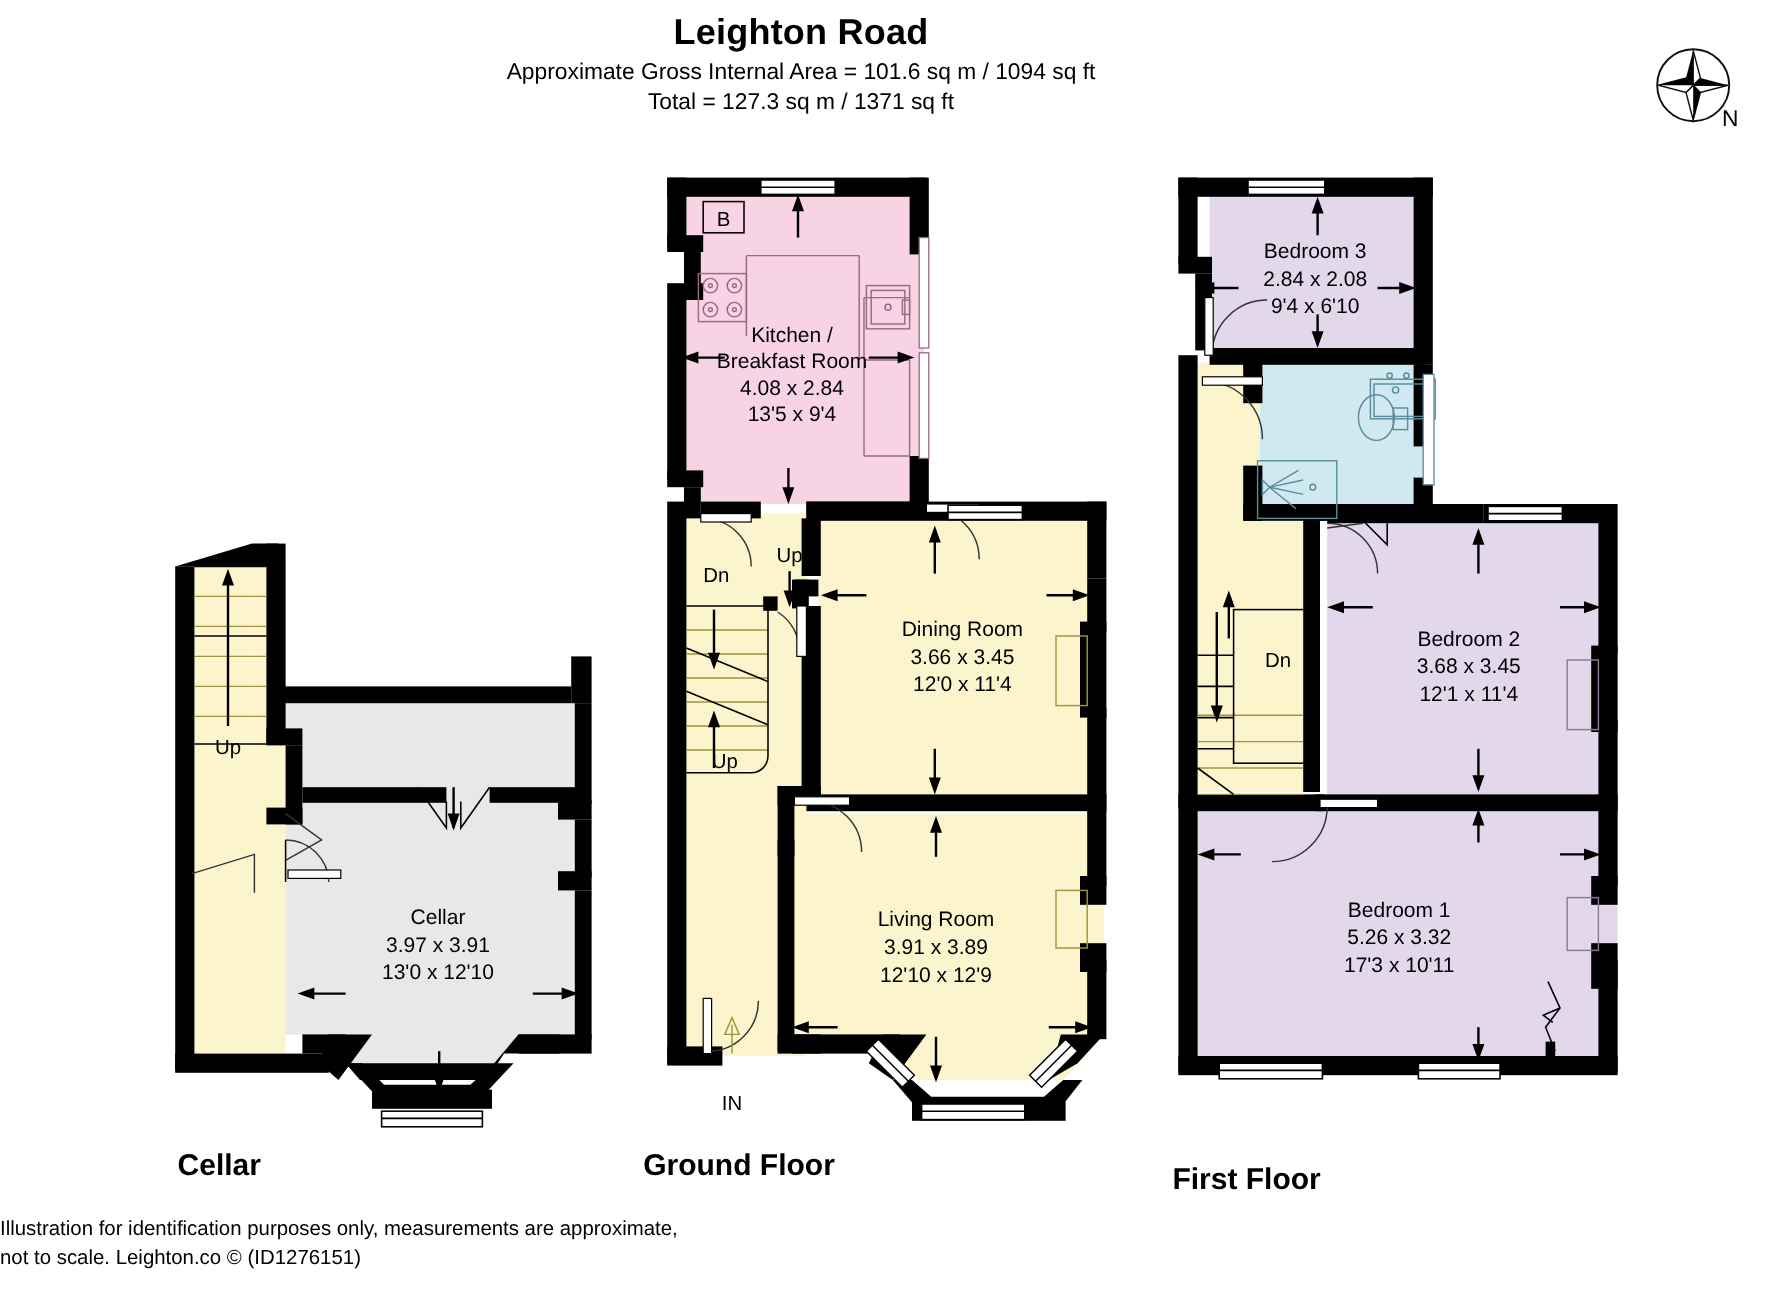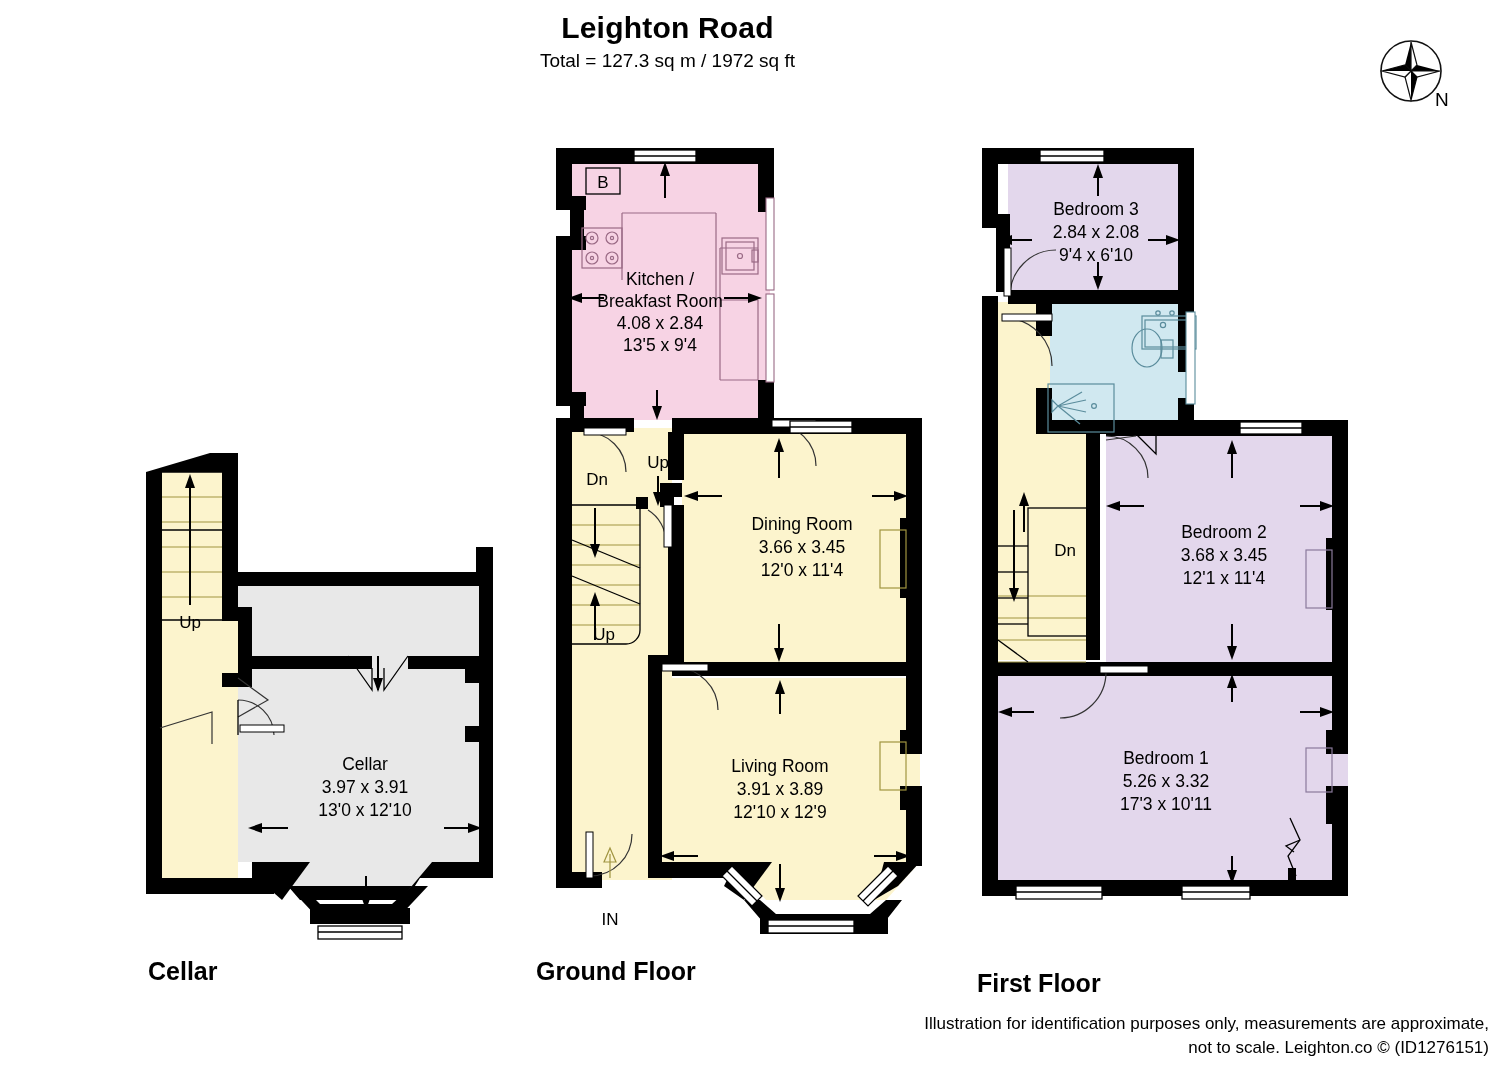--- a/index.html
+++ b/index.html
@@ -17,21 +17,21 @@
   #compass svg{display:block;}
   #compass .n-label{position:absolute;left:57px;top:52px;font-size:19px;line-height:19px;}
 
   
   .floor-caption{position:absolute;font-size:25px;font-weight:bold;}
   #cap-cellar{left:148px;top:957px;}
   #cap-ground{left:536px;top:957px;}
   #cap-first{left:977px;top:957px;margin-top:12px;}
 
   
-  #footer{position:absolute;left:0;top:1012px;width:1489px;text-align:right;}
+  #footer{position:absolute;left:0;top:1012px;width:1489px;text-align:left;}
   #footer div{font-size:17px;line-height:24px;}
 
   
   #plans{position:absolute;left:0;top:0;width:1489px;height:1080px;}
   #plans svg{display:block;width:1489px;height:1080px;}
 
   .wall{fill:#000000;}
   .rm-yellow{fill:#fcf4cd;}
   .rm-pink{fill:#f7d3e4;}
   .rm-purple{fill:#e3d7ec;}
@@ -50,21 +50,22 @@
   .smtext{font-size:17px;text-anchor:middle;font-family:"Liberation Sans","DejaVu Sans",sans-serif;}
   .btext{font-size:17px;text-anchor:middle;font-family:"Liberation Sans","DejaVu Sans",sans-serif;}
 </style>
 </head>
 <body>
 
 <div class="page">
 
   <div id="header">
     <div id="plan-title">Leighton Road</div>
-    <div class="area-line">Total = 127.3 sq m / 1972 sq ft</div>
+    <div class="area-line">Approximate Gross Internal Area = 101.6 sq m / 1094 sq ft</div>
+    <div class="area-line">Total = 127.3 sq m / 1371 sq ft</div>
   </div>
 
   <div id="compass">
     <svg width="70" height="70" viewBox="0 0 70 70">
       <circle cx="33" cy="33" r="30" fill="#fff" stroke="#111" stroke-width="1.6"></circle>
       <polygon points="33,4 39,27 33,33 27,27" fill="#000"></polygon>
       <polygon points="62,33 39,39 33,33 39,27" fill="#000"></polygon>
       <polygon points="33,62 27,39 33,33 39,39" fill="#fff" stroke="#111" stroke-width="1.2"></polygon>
       <polygon points="4,33 27,27 33,33 27,39" fill="#fff" stroke="#111" stroke-width="1.2"></polygon>
       <polygon points="33,4 39,27 33,33" fill="#fff" stroke="#111" stroke-width="1.2"></polygon>

